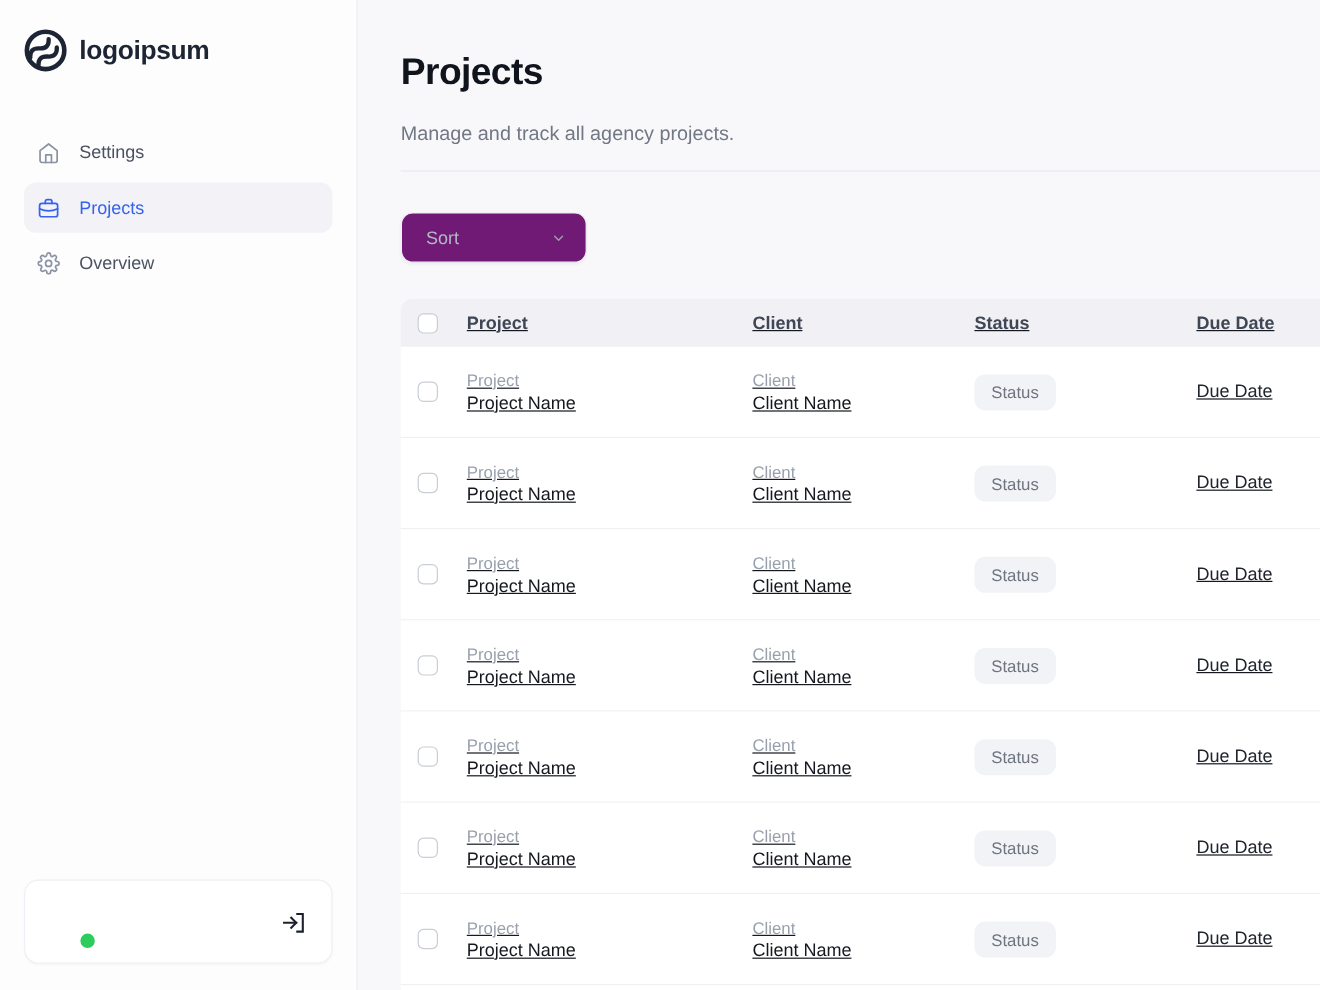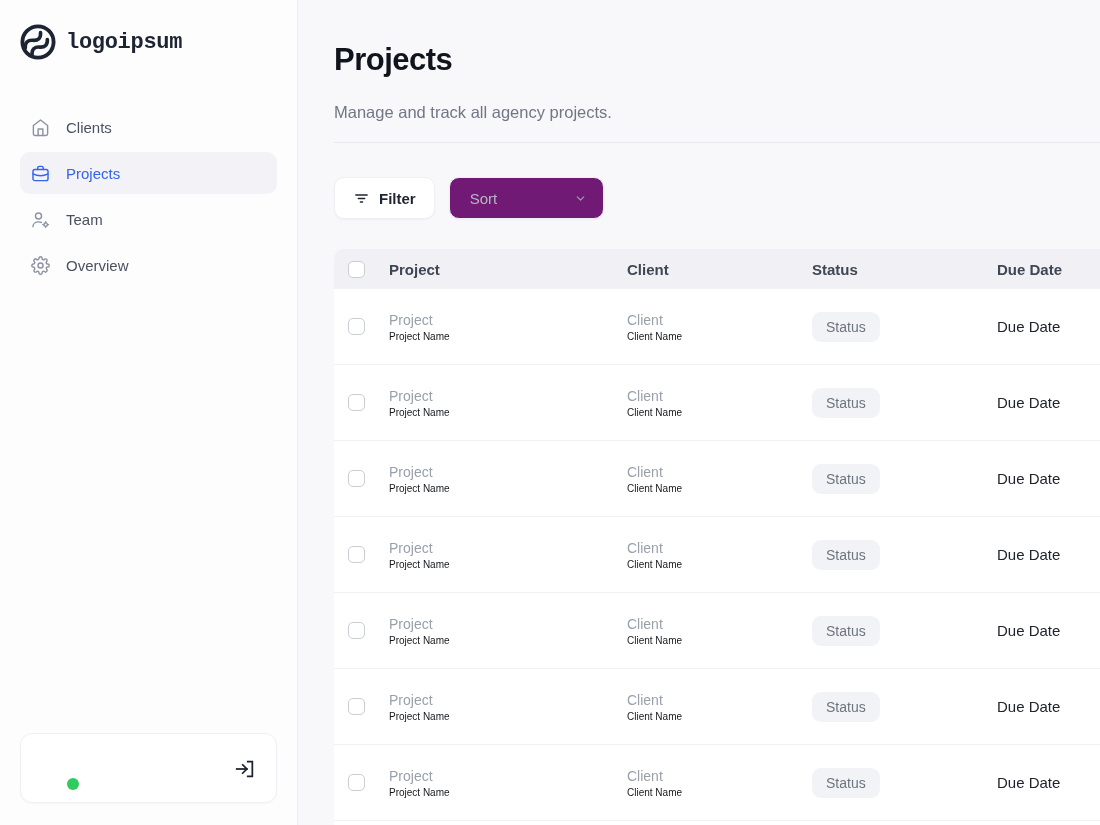--- a/index.html
+++ b/index.html
@@ -10,21 +10,21 @@
   }
 
   
   .sidebar {
     width:298px; min-width:298px; height:825px; background:#fdfdfe;
     border-right:1px solid #ececf2; display:flex; flex-direction:column;
     padding:22px 20px 22px 20px;
   }
   .logo-row { display:flex; align-items:center; gap:10px; margin-top:2px; }
   .logo-mark { width:36px; height:36px; }
-  .logo-text { font-size:22px; font-weight:bold; color:#1d2534; letter-spacing:-0.3px;font-family:Liberation Mono, monospace; }
+  .logo-text { font-size:22px; font-weight:bold; color:#1d2534; letter-spacing:-0.3px; }
 
   .nav { margin-top:46px; display:flex; flex-direction:column; gap:4px; }
   .nav-item {
     display:flex; align-items:center; gap:16px; height:42px;
     padding:0 11px; border-radius:10px; cursor:pointer;
     font-size:15px; color:#4a5161;
   }
   .nav-item .nav-icon { width:19px; height:19px; display:flex; align-items:center; }
   .nav-item svg { stroke:#8a92a3; }
   .nav-item.active { background:#f2f2f7; color:#3563eb; }
@@ -62,33 +62,34 @@
     border-radius:10px; display:flex; align-items:center; justify-content:space-between;
     padding:0 16px 0 20px; cursor:pointer; font-size:15px; color:#b3b9c4;
     box-shadow:0 1px 2px rgba(20,25,40,0.04);
   }
 
   
   .table { margin-top:30px; width:766px; }
   .t-row {
     display:grid; grid-template-columns:55px 238px 185px 185px 1fr;
     align-items:center;
+    text-decoration:underline;
   }
   .t-head {
     background:#f1f1f5; height:40px; border-radius:10px 0 0 0;
   }
   .t-head .th { font-size:15px; font-weight:600; color:#3f4654; }
   .t-body-row { height:76px; background:#ffffff; border-bottom:1px solid #eef0f3; }
   .checkbox {
     width:17px; height:17px; border:1.5px solid #c9cdd6; border-radius:5px;
     background:#ffffff; margin-left:14px; cursor:pointer;
   }
   .cell-stack { display:flex; flex-direction:column; gap:3px; }
   .cell-label { font-size:14px; color:#98a0ac; }
-  .cell-value { font-size:10px; color:#15181e; }
+  .cell-value { font-size:15px; color:#15181e; }
   .status-badge {
     display:inline-block; width:max-content; padding:7px 14px; border-radius:9px;
     background:#f2f3f6; color:#6e7581; font-size:14px;
   }
   .due-cell { font-size:15px; color:#20242c; }
 </style>
 </head>
 <body>
 
 <aside class="sidebar">
@@ -111,46 +112,35 @@
   </div>
 
   <nav class="nav">
     <div class="nav-item">
       <span class="nav-icon">
         <svg width="19" height="19" viewBox="0 0 24 24" fill="none" stroke-width="1.8" stroke-linecap="round" stroke-linejoin="round">
           <path d="M3 9.5 12 2.5l9 7V20a2 2 0 0 1-2 2H5a2 2 0 0 1-2-2z"></path>
             <path d="M9 22v-8h6v8"></path>
         </svg>
       </span>
-      <span>Clients</span>
+      <span>Settings</span>
     </div>
     <div class="nav-item active">
       <span class="nav-icon">
         <svg width="19" height="19" viewBox="0 0 24 24" fill="none" stroke-width="1.8" stroke-linecap="round" stroke-linejoin="round">
           <rect x="2.5" y="7" width="19" height="14" rx="2.5"></rect>
           <path d="M8.5 7V5a2 2 0 0 1 2-2h3a2 2 0 0 1 2 2v2"></path>
           <path d="M2.5 12.5c3 1.5 6.2 2.3 9.5 2.3s6.5-.8 9.5-2.3"></path>
         </svg>
       </span>
       <span>Projects</span>
     </div>
     <div class="nav-item">
       <span class="nav-icon">
         <svg width="19" height="19" viewBox="0 0 24 24" fill="none" stroke-width="1.8" stroke-linecap="round" stroke-linejoin="round">
-          <circle cx="9.5" cy="7.5" r="3.8"></circle>
-            <path d="M2.5 21c0-3.6 3.1-6 7-6 1.3 0 2.6.3 3.7.8"></path>
-          <circle cx="18.5" cy="18.5" r="2.2"></circle>
-          <path d="M18.5 14.9v1.2M18.5 20.7v1.2M22.1 18.5h-1.2M16.1 18.5h-1.2"></path>
-        </svg>
-      </span>
-      <span>Team</span>
-    </div>
-    <div class="nav-item">
-      <span class="nav-icon">
-        <svg width="19" height="19" viewBox="0 0 24 24" fill="none" stroke-width="1.8" stroke-linecap="round" stroke-linejoin="round">
           <circle cx="12" cy="12" r="3.2"></circle>
           <path d="M19.4 15a1.65 1.65 0 0 0 .33 1.82l.06.06a2 2 0 0 1-2.83 2.83l-.06-.06a1.65 1.65 0 0 0-1.82-.33 1.65 1.65 0 0 0-1 1.51V21a2 2 0 0 1-4 0v-.09A1.65 1.65 0 0 0 9 19.4a1.65 1.65 0 0 0-1.82.33l-.06.06a2 2 0 1 1-2.83-2.83l.06-.06a1.65 1.65 0 0 0 .33-1.82 1.65 1.65 0 0 0-1.51-1H3a2 2 0 0 1 0-4h.09A1.65 1.65 0 0 0 4.6 9a1.65 1.65 0 0 0-.33-1.82l-.06-.06a2 2 0 1 1 2.83-2.83l.06.06a1.65 1.65 0 0 0 1.82.33H9a1.65 1.65 0 0 0 1-1.51V3a2 2 0 0 1 4 0v.09a1.65 1.65 0 0 0 1 1.51 1.65 1.65 0 0 0 1.82-.33l.06-.06a2 2 0 1 1 2.83 2.83l-.06.06a1.65 1.65 0 0 0-.33 1.82V9a1.65 1.65 0 0 0 1.51 1H21a2 2 0 0 1 0 4h-.09a1.65 1.65 0 0 0-1.51 1z"></path>
         </svg>
       </span>
       <span>Overview</span>
     </div>
   </nav>
 
   <div class="sidebar-footer">
     <span class="status-dot"></span>
@@ -164,30 +154,20 @@
   </div>
 </aside>
 
 <main class="main">
   <div class="page-header">
     <h1 class="page-title">Projects</h1>
     <div class="page-subtitle">Manage and track all agency projects.</div>
   </div>
 
   <div class="toolbar">
-    <button class="filter-btn">
-      <span style="display:flex;">
-        <svg width="17" height="17" viewBox="0 0 24 24" fill="none" stroke="#1f2430" stroke-width="2" stroke-linecap="round">
-          <line x1="4" y1="7" x2="20" y2="7"></line>
-            <line x1="7.5" y1="12" x2="16.5" y2="12"></line>
-            <line x1="10.5" y1="17" x2="13.5" y2="17"></line>
-        </svg>
-      </span>
-      <span>Filter</span>
-    </button>
     <div class="sort-select">
       <span>Sort</span>
       <span style="display:flex;">
         <svg width="13" height="13" viewBox="0 0 24 24" fill="none" stroke="#9aa1ad" stroke-width="2.2" stroke-linecap="round" stroke-linejoin="round">
           <polyline points="6 9 12 15 18 9"></polyline>
         </svg>
       </span>
     </div>
   </div>
 

